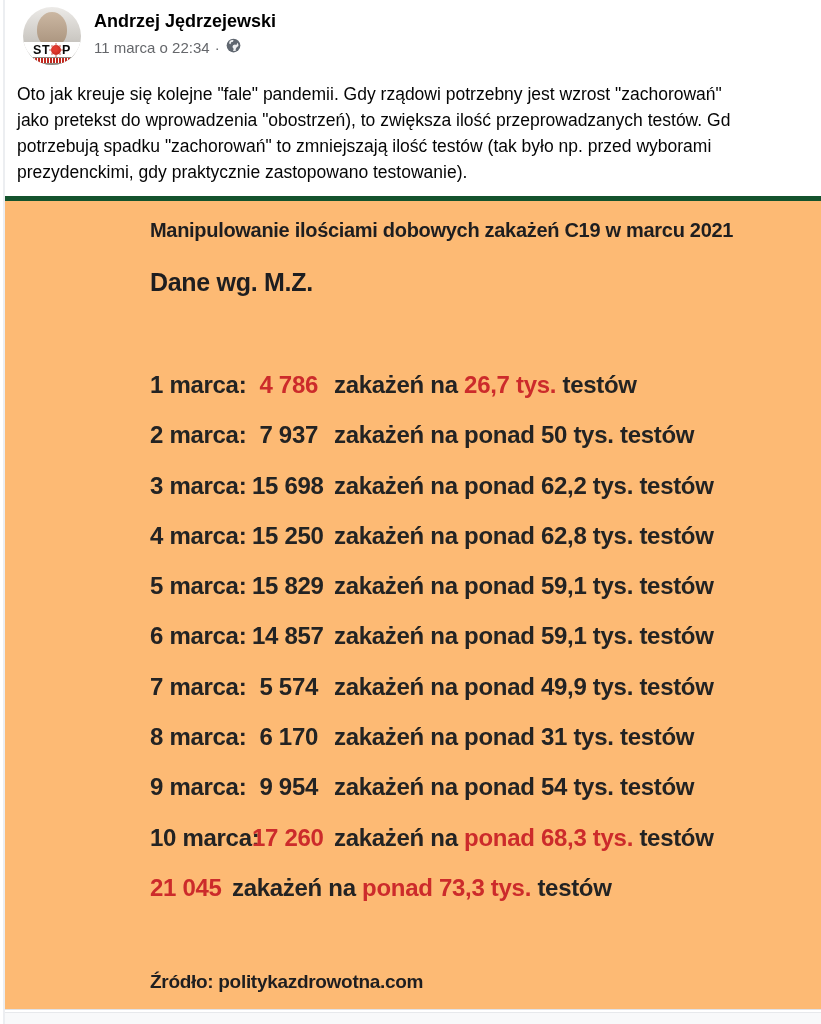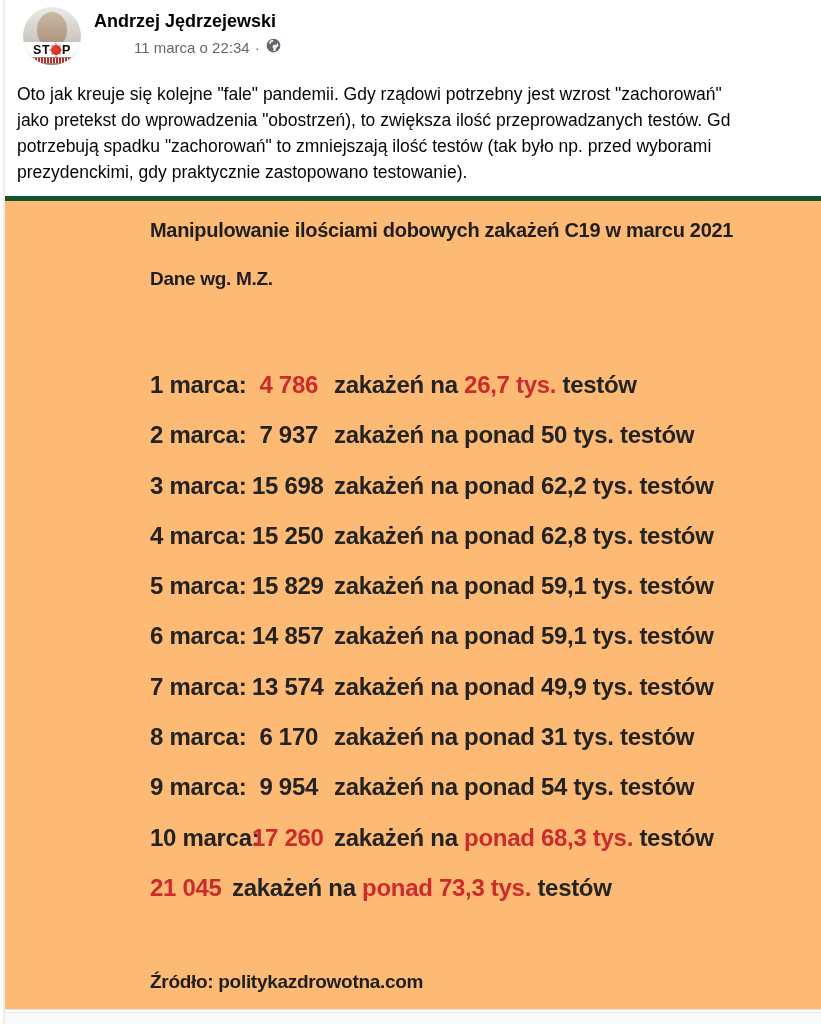--- a/index.html
+++ b/index.html
@@ -22,33 +22,33 @@
     display:flex;align-items:center;justify-content:center;
     font-weight:800;font-size:12.5px;color:#0a0a0a;letter-spacing:.5px;}
   .avatar-virus{display:inline-block;width:10px;height:10px;margin:0 1px;border-radius:50%;
     background:radial-gradient(circle at 40% 40%,#e23b30 25%,#b51f16 100%);
     box-shadow:0 -6px 0 -4.3px #b51f16,0 6px 0 -4.3px #b51f16,-6px 0 0 -4.3px #b51f16,
       6px 0 0 -4.3px #b51f16,-4px -4px 0 -4.3px #b51f16,4px -4px 0 -4.3px #b51f16,
       -4px 4px 0 -4.3px #b51f16,4px 4px 0 -4.3px #b51f16;}
   .avatar-strip{position:absolute;left:9px;right:9px;bottom:2.5px;height:5px;background:#ffffff;
     background-image:repeating-linear-gradient(90deg,#c0281e 0 2px,rgba(0,0,0,0) 2px 3px);}
   .author{font-size:18px;font-weight:700;color:#000000;margin-top:4px;cursor:pointer;}
-  .meta{display:flex;align-items:center;gap:5px;color:#65676b;font-size:15px;margin-top:6px;cursor:pointer;margin-left:40px;}
+  .meta{display:flex;align-items:center;gap:5px;color:#65676b;font-size:15px;margin-top:6px;cursor:pointer;}
   .globe{display:inline-block;margin-left:1px;vertical-align:middle;}
 
   
   .post-text{position:absolute;left:17px;top:81px;font-size:17.5px;line-height:26px;color:#050505;}
   .post-text div{white-space:nowrap;}
 
   
   .attached-image{position:absolute;left:5px;right:0;top:196px;height:808px;background:#fdba74;
     border-top:5px solid #14532d;border-bottom:1px solid #e0e2e6;cursor:pointer;
     color:#232323;letter-spacing:-0.3px;}
   .img-title{position:absolute;left:145px;top:18px;font-size:20px;font-weight:700;color:#1e1e20;white-space:nowrap;}
-  .img-subtitle{position:absolute;left:145px;top:67px;font-size:19px;font-weight:700;color:#1e1e20;}
+  .img-subtitle{position:absolute;left:145px;top:67px;font-size:25px;font-weight:700;color:#1e1e20;}
   .rows{position:absolute;left:145px;top:170px;right:10px;}
   .row{height:50.3px;display:flex;font-size:24px;font-weight:600;white-space:nowrap;}
   .c-date{width:102px;}
   .c-num{width:66px;text-align:right;margin-right:16px;}
   .red{color:#cc2b2b;}
   .img-source{position:absolute;left:145px;top:770px;font-size:19px;font-weight:600;color:#1e1e20;}
 
   .below-line{position:absolute;left:5px;right:0;top:1012px;height:1px;background:#e7e9ec;}
   .below-strip{position:absolute;left:5px;right:0;top:1013px;bottom:0;background:#f8f9fa;}
 </style>
@@ -120,21 +120,21 @@
       <span class="c-num">15 829</span>
       <span class="c-text"><span>zakażeń na</span> <span>ponad 59,1 tys.</span> <span>testów</span></span>
     </div>
     <div class="row">
       <span class="c-date">6 marca:</span>
       <span class="c-num">14 857</span>
       <span class="c-text"><span>zakażeń na</span> <span>ponad 59,1 tys.</span> <span>testów</span></span>
     </div>
     <div class="row">
       <span class="c-date">7 marca:</span>
-      <span class="c-num">13 574</span>
+      <span class="c-num">5 574</span>
       <span class="c-text"><span>zakażeń na</span> <span>ponad 49,9 tys.</span> <span>testów</span></span>
     </div>
     <div class="row">
       <span class="c-date">8 marca:</span>
       <span class="c-num">6 170</span>
       <span class="c-text"><span>zakażeń na</span> <span>ponad 31 tys.</span> <span>testów</span></span>
     </div>
     <div class="row">
       <span class="c-date">9 marca:</span>
       <span class="c-num">9 954</span>

